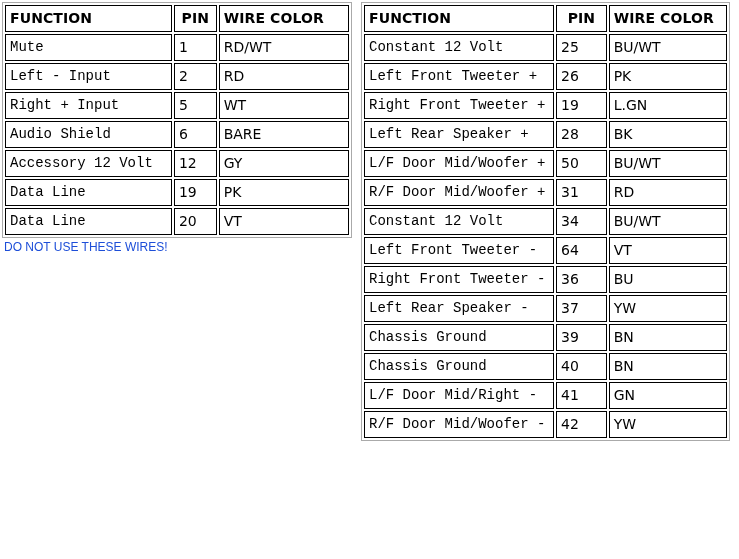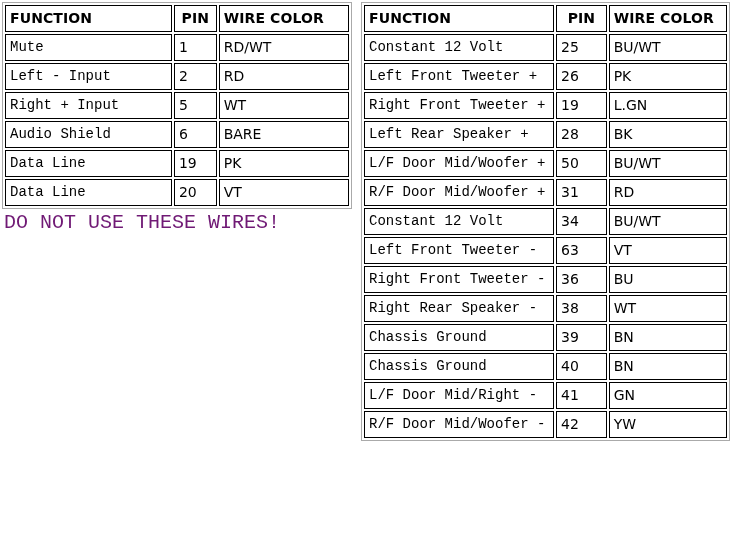--- a/index.html
+++ b/index.html
@@ -55,24 +55,24 @@
     left: 2px;
     top: 2px;
   }
   #left-block .pin-table { width: 350px; }
   #left-block .w-function { width: 164px; }
   #left-block .w-pin      { width: 42px; }
   #left-block .w-color    { width: 128px; }
   #left-block td, #left-block th { height: 20px; }
 
   .table-caption {
-    font-family: Liberation Mono, monospace;
-    font-size: 20px;
+    font-family: Liberation Sans, sans-serif;
+    font-size: 12px;
     font-weight: normal;
-    color: #701a75;
+    color: #1d4ed8;
     margin: 2px 0 0 2px;
     white-space: nowrap;
   }
 
   
   #right-block {
     position: absolute;
     left: 361px;
     top: 2px;
   }
@@ -121,20 +121,25 @@
             <td class="col-function">Right + Input</td>
             <td class="col-pin">5</td>
             <td class="col-color">WT</td>
           </tr>
           <tr>
             <td class="col-function">Audio Shield</td>
             <td class="col-pin">6</td>
             <td class="col-color">BARE</td>
           </tr>
           <tr>
+            <td class="col-function">Accessory 12 Volt</td>
+            <td class="col-pin">12</td>
+            <td class="col-color">GY</td>
+          </tr>
+          <tr>
             <td class="col-function">Data Line</td>
             <td class="col-pin">19</td>
             <td class="col-color">PK</td>
           </tr>
           <tr>
             <td class="col-function">Data Line</td>
             <td class="col-pin">20</td>
             <td class="col-color">VT</td>
           </tr>
         </tbody>
@@ -187,32 +192,32 @@
             <td class="col-pin">31</td>
             <td class="col-color">RD</td>
           </tr>
           <tr>
             <td class="col-function">Constant 12 Volt</td>
             <td class="col-pin">34</td>
             <td class="col-color">BU/WT</td>
           </tr>
           <tr>
             <td class="col-function">Left Front Tweeter -</td>
-            <td class="col-pin">63</td>
+            <td class="col-pin">64</td>
             <td class="col-color">VT</td>
           </tr>
           <tr>
             <td class="col-function">Right Front Tweeter -</td>
             <td class="col-pin">36</td>
             <td class="col-color">BU</td>
           </tr>
           <tr>
-            <td class="col-function">Right Rear Speaker -</td>
-            <td class="col-pin">38</td>
-            <td class="col-color">WT</td>
+            <td class="col-function">Left Rear Speaker -</td>
+            <td class="col-pin">37</td>
+            <td class="col-color">YW</td>
           </tr>
           <tr>
             <td class="col-function">Chassis Ground</td>
             <td class="col-pin">39</td>
             <td class="col-color">BN</td>
           </tr>
           <tr>
             <td class="col-function">Chassis Ground</td>
             <td class="col-pin">40</td>
             <td class="col-color">BN</td>

